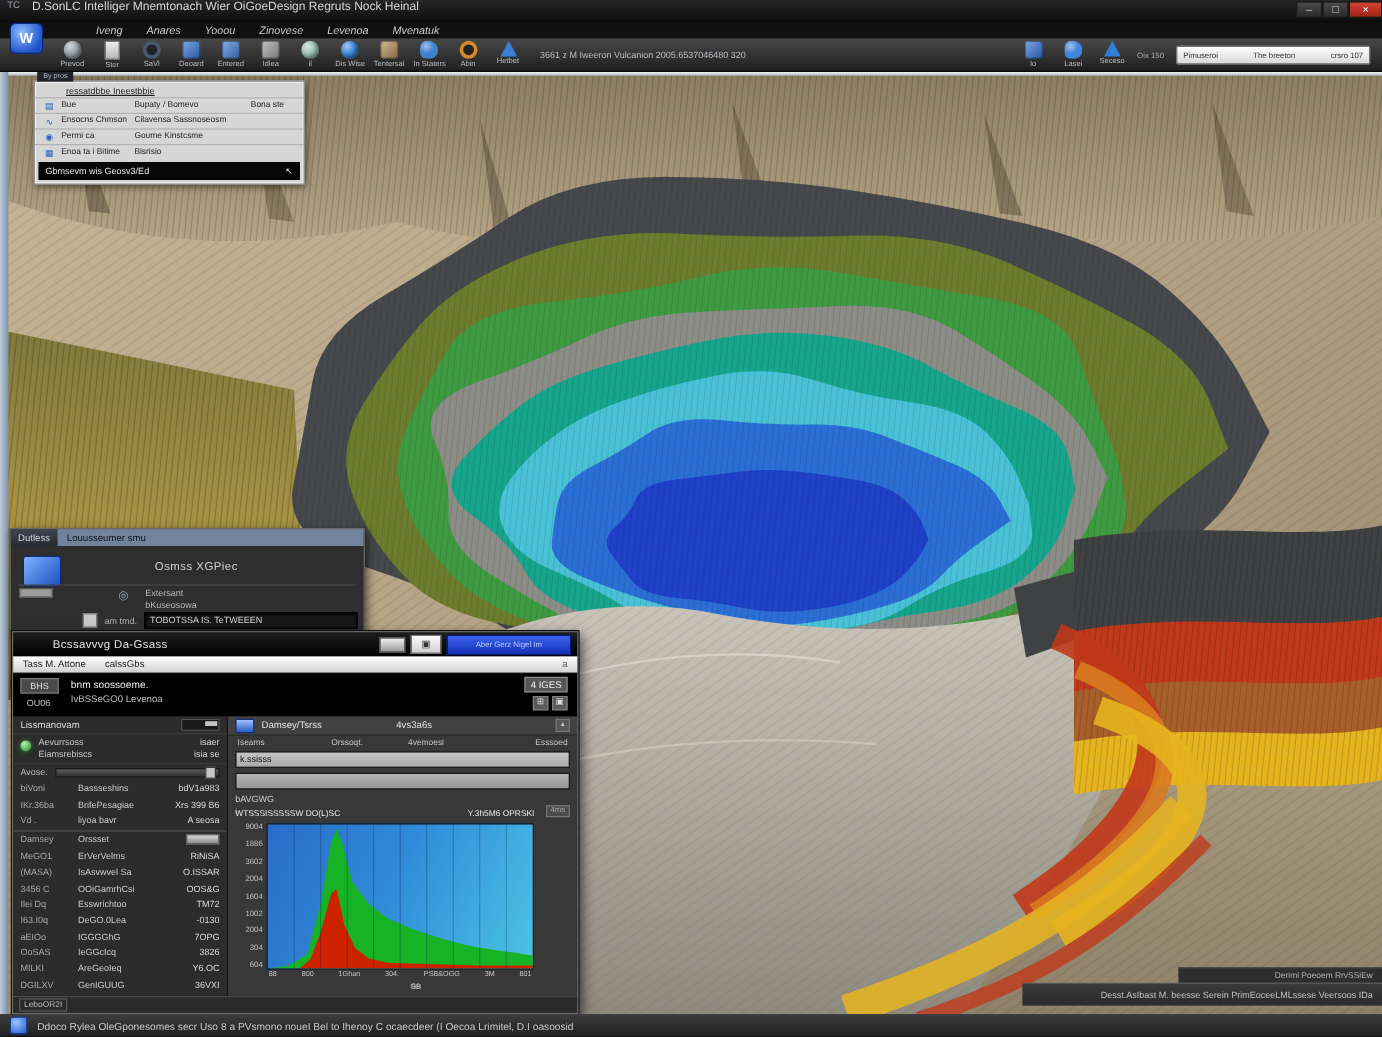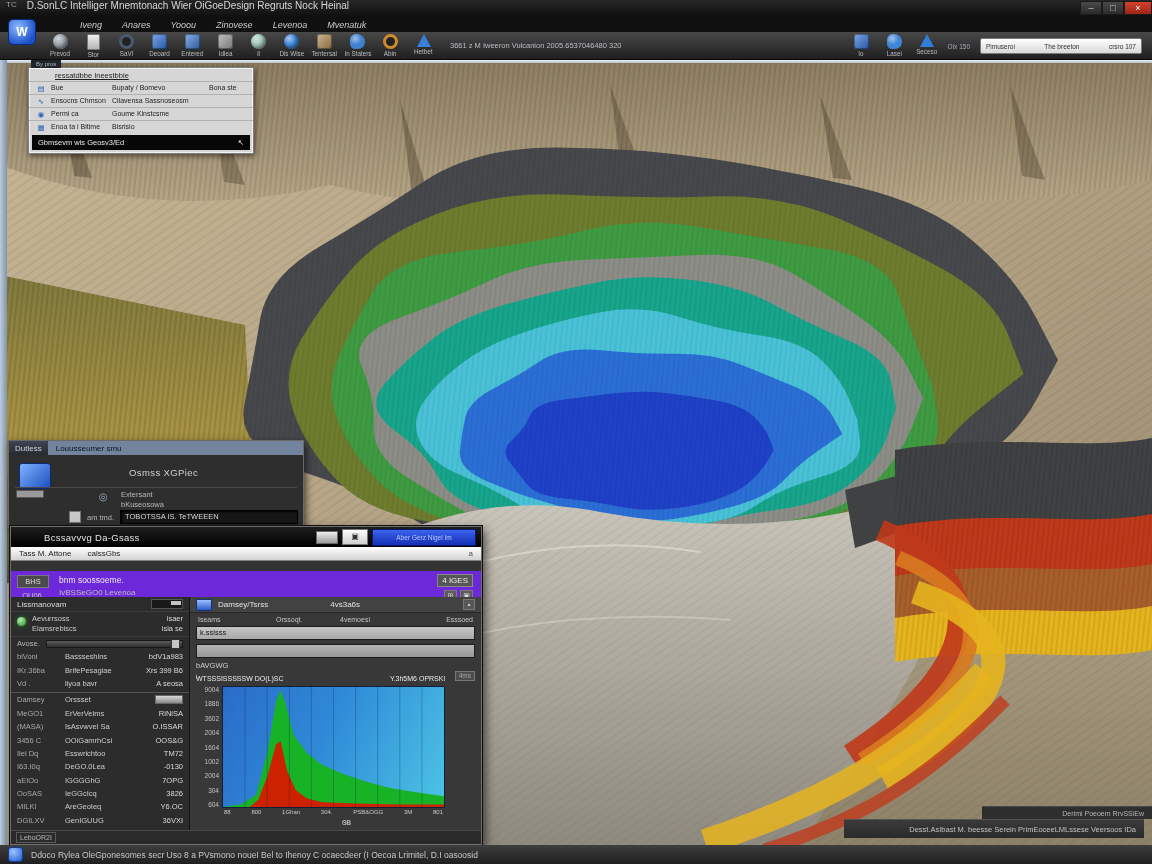--- a/index.html
+++ b/index.html
@@ -103,22 +103,22 @@
     background:linear-gradient(#efefef,#9a9a9a);border:1px solid #666;}
   .dlg-btn-ico{width:24px;height:14px;background:linear-gradient(#fdfdfd,#cfcfcf);
     border:1px solid #777;font-size:8px;color:#333;text-align:center;line-height:14px;}
   .dlg-btn-blue{width:102px;height:15px;background:linear-gradient(#3c63f0,#1430b4);
     border:1px solid #0a1a70;color:#b7cbff;font-size:6.5px;line-height:15px;text-align:center;
     overflow:hidden;white-space:nowrap;}
   .dlg-menu{position:absolute;top:20px;left:0;right:0;height:14px;
     background:linear-gradient(#ffffff,#d2d2d2);color:#222;font-size:8px;display:flex;
     align-items:center;gap:16px;padding:0 8px;border-bottom:1px solid #808080;box-sizing:border-box;}
   .dlg-menu .mright{margin-left:auto;color:#555;}
-  .dlg-head{position:absolute;top:34px;left:0;right:0;height:36px;background:#6d28d9;
-    border-bottom:1px solid #1e1e1e;margin-top:10px;}
+  .dlg-head{position:absolute;top:34px;left:0;right:0;height:36px;background:#000000;
+    border-bottom:1px solid #1e1e1e;}
   .hd-badge{position:absolute;left:6px;top:4px;width:30px;height:11px;border:1px solid #7a7a7a;
     background:#4a4a4a;color:#ddd;font-size:7.5px;text-align:center;line-height:11px;}
   .hd-badge2{position:absolute;left:6px;top:20px;width:30px;color:#c4c4c4;font-size:7.5px;text-align:center;}
   .hd-line1{position:absolute;left:48px;top:4px;font-size:8.5px;color:#ececec;}
   .hd-line2{position:absolute;left:48px;top:17px;font-size:8px;color:#bdbdbd;}
   .hd-right{position:absolute;right:8px;top:3px;font-size:8px;color:#eee;border:1px solid #8a8a8a;
     background:#565656;padding:0 4px;height:11px;line-height:11px;}
   .hd-ics{position:absolute;right:8px;top:19px;display:flex;gap:3px;}
   .hd-ic{width:11px;height:10px;border:1px solid #7c7c7c;background:#5a5a5a;color:#ddd;
     font-size:7px;line-height:10px;text-align:center;}
@@ -181,21 +181,21 @@
     background:linear-gradient(115deg,#2a6cc8,#2f8ad8 45%,#4cc4e4);}
   .plot svg{position:absolute;inset:0;width:100%;height:100%;}
   .xaxis{position:absolute;left:26px;right:0;bottom:10px;height:9px;display:flex;
     justify-content:space-between;font-size:6px;color:#c8c8c8;padding:0 2px;}
   .xsub{position:absolute;left:26px;right:0;bottom:0;height:9px;display:flex;
     justify-content:center;gap:70px;font-size:6.5px;color:#bbb;}
   
   .strip1{position:absolute;right:0;top:806px;width:170px;height:13px;background:#2e2e2e;
     border-top:1px solid #4a4a4a;color:#b5b5b5;font-size:7px;display:flex;align-items:center;
     justify-content:flex-end;padding:0 8px;box-sizing:border-box;z-index:12;}
-  .strip2{position:absolute;right:8px;top:819px;width:300px;height:16px;
+  .strip2{position:absolute;right:0;top:819px;width:300px;height:16px;
     background:linear-gradient(#3a3a3a,#2a2a2a);border-top:1px solid #555;color:#c2c2c2;
     font-size:7.5px;display:flex;align-items:center;justify-content:flex-end;padding:9px 8px;
     box-sizing:border-box;z-index:12;}
   .statusbar{position:absolute;top:845px;left:0;width:1152px;height:19px;
     background:linear-gradient(#3e3e3e,#1f1f1f);display:flex;align-items:center;gap:8px;
     padding:0 8px;box-sizing:border-box;color:#c6c9cd;font-size:8.5px;z-index:40;}
   .doc-icon{width:13px;height:13px;border-radius:3px;flex:none;
     background:radial-gradient(circle at 35% 30%,#9cc4ff,#1f5ad0);border:1px solid #123c90;}
 </style>
 </head>

